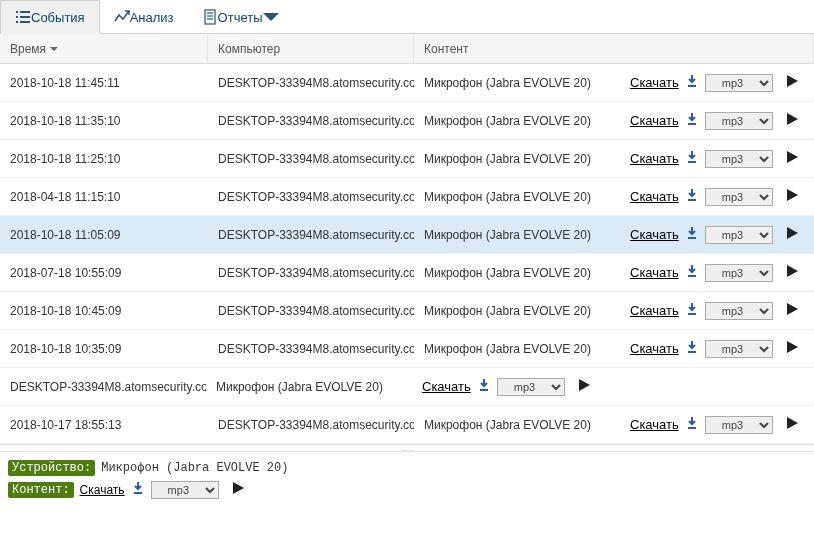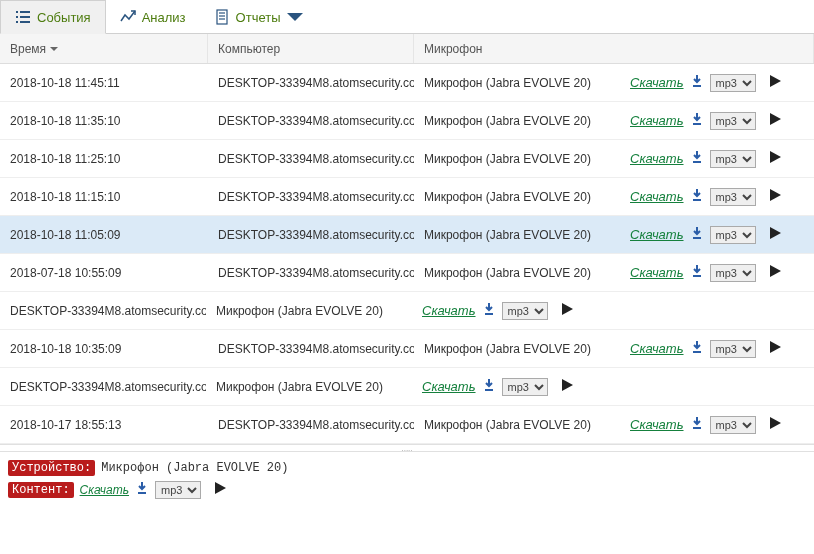--- a/index.html
+++ b/index.html
@@ -1,45 +1,45 @@
 <!DOCTYPE html>
 <html><head>
 <meta charset="utf-8">
 <style>
   * { box-sizing: border-box; margin: 0; padding: 0; }
   body { font-family: Arial, sans-serif; font-size: 13px; color: #333; background: #fff; width: 814px; }
   
   .tabs { display: flex; border-bottom: 1px solid #d0d0d0; height: 34px; }
-  .tab { display: flex; align-items: center; padding: 0 14px; height: 34px; cursor: pointer; color: #4d7c0f; font-size: 13px; gap: 6px; }
+  .tab { display: flex; align-items: center; padding: 0 14px; height: 34px; cursor: pointer; color: #0c4a6e; font-size: 13px; }
   .tab.active { background: #f0f0f0; border: 1px solid #d0d0d0; border-bottom: 1px solid #f0f0f0; margin-bottom: -1px; }
   .tab svg { width: 16px; height: 16px; }
   
   .grid { width: 100%; }
   .header-row { display: flex; background: #f5f5f5; border-bottom: 1px solid #ddd; height: 30px; align-items: center; }
   .header-cell { padding: 0 10px; color: #555; font-size: 12px; border-right: 1px solid #e5e5e5; display: flex; align-items: center; height: 100%; gap: 4px; }
   .col-time { width: 208px; }
   .col-comp { width: 206px; }
   .col-dev  { width: 206px; }
   .col-cont { flex: 1; }
   
   .data-row { display: flex; border-bottom: 1px solid #eee; height: 38px; align-items: center; }
   .data-row.selected { background: #dbeaf7; align-items: center; }
   .cell { padding: 0 10px; font-size: 12px; color: #333; overflow: hidden; white-space: nowrap; }
   
   .content-cell { display: flex; align-items: center; gap: 6px; padding: 0 10px; flex: 1; }
-  .dl-link { color: #15803d; text-decoration: underline; cursor: pointer; font-style: italic; }
+  .dl-link { color: #000000; text-decoration: underline; cursor: pointer; }
   .dl-icon { color: #2a5da8; cursor: pointer; }
-  .fmt-select { font-size: 11px; padding: 1px 1px; border: 1px solid #aaa; background: #efefef; cursor: pointer; color: #444; }
+  .fmt-select { font-size: 11px; padding: 1px 12px; border: 1px solid #aaa; background: #efefef; cursor: pointer; color: #444; }
   .play-btn { cursor: pointer; margin-left: 6px; }
   
   .splitter { height: 8px; background: #fff; border-top: 1px solid #e0e0e0; border-bottom: 1px solid #e0e0e0; text-align: center; font-size: 8px; color: #999; letter-spacing: 0px; line-height: 8px; cursor: row-resize; }
   
   .detail { padding: 8px; font-family: "Courier New", monospace; font-size: 12px; }
   .detail-row { display: flex; align-items: center; margin-bottom: 5px; gap: 6px; }
-  .detail-label { background: #b91c1c; color: #fff; padding: 1px 4px; border-radius: 2px; }
+  .detail-label { background: #4d7c0f; color: #fff; padding: 1px 4px; border-radius: 2px; }
   .detail-row .dl-link { font-family: Arial; }
 </style>
 </head>
 <body>
 
 <div class="tabs">
   <div class="tab active">
     <svg viewBox="0 0 16 16" fill="#2a547f">
         <rect x="1" y="2" width="2" height="2"></rect>
         <rect x="1" y="7" width="2" height="2"></rect>
@@ -76,21 +76,21 @@
     <div class="header-cell col-time">
       <span>Время</span>
       <svg width="8" height="8" viewBox="0 0 8 8">
           <polygon points="0,2 8,2 4,6" fill="#666"></polygon>
         </svg>
     </div>
     <div class="header-cell col-comp">
         <span>Компьютер</span>
       </div>
     <div class="header-cell col-cont">
-        <span>Микрофон</span>
+        <span>Контент</span>
       </div>
   </div>
   <div id="grid-body">
       <div class="data-row">
         <div class="cell col-time">2018-10-18 11:45:11</div>
         <div class="cell col-comp">DESKTOP-33394M8.atomsecurity.cor</div>
         <div class="cell col-dev">Микрофон (Jabra EVOLVE 20)</div>
         <div class="content-cell col-cont">
           <a class="dl-link">Скачать</a>
           <span class="dl-icon"><svg width="14" height="14" viewBox="0 0 14 14" fill="#2a5da8">
@@ -129,21 +129,21 @@
               <path d="M7 1v7M4 5l3 3 3-3" stroke="#2a5da8" stroke-width="2" fill="none"></path>
               <rect x="3" y="11" width="8" height="2"></rect>
             </svg></span>
           <select class="fmt-select"><option>mp3</option></select>
           <span class="play-btn"><svg width="14" height="14" viewBox="0 0 14 14">
               <polygon points="2,1 13,7 2,13" fill="#222"></polygon>
             </svg></span>
         </div>
       </div>
       <div class="data-row">
-        <div class="cell col-time">2018-10-18 11:15:10</div>
+        <div class="cell col-time">2018-04-18 11:15:10</div>
         <div class="cell col-comp">DESKTOP-33394M8.atomsecurity.cor</div>
         <div class="cell col-dev">Микрофон (Jabra EVOLVE 20)</div>
         <div class="content-cell col-cont">
           <a class="dl-link">Скачать</a>
           <span class="dl-icon"><svg width="14" height="14" viewBox="0 0 14 14" fill="#2a5da8">
               <path d="M7 1v7M4 5l3 3 3-3" stroke="#2a5da8" stroke-width="2" fill="none"></path>
               <rect x="3" y="11" width="8" height="2"></rect>
             </svg></span>
           <select class="fmt-select"><option>mp3</option></select>
           <span class="play-btn"><svg width="14" height="14" viewBox="0 0 14 14">
@@ -177,20 +177,21 @@
               <path d="M7 1v7M4 5l3 3 3-3" stroke="#2a5da8" stroke-width="2" fill="none"></path>
               <rect x="3" y="11" width="8" height="2"></rect>
             </svg></span>
           <select class="fmt-select"><option>mp3</option></select>
           <span class="play-btn"><svg width="14" height="14" viewBox="0 0 14 14">
               <polygon points="2,1 13,7 2,13" fill="#222"></polygon>
             </svg></span>
         </div>
       </div>
       <div class="data-row">
+        <div class="cell col-time">2018-10-18 10:45:09</div>
         <div class="cell col-comp">DESKTOP-33394M8.atomsecurity.cor</div>
         <div class="cell col-dev">Микрофон (Jabra EVOLVE 20)</div>
         <div class="content-cell col-cont">
           <a class="dl-link">Скачать</a>
           <span class="dl-icon"><svg width="14" height="14" viewBox="0 0 14 14" fill="#2a5da8">
               <path d="M7 1v7M4 5l3 3 3-3" stroke="#2a5da8" stroke-width="2" fill="none"></path>
               <rect x="3" y="11" width="8" height="2"></rect>
             </svg></span>
           <select class="fmt-select"><option>mp3</option></select>
           <span class="play-btn"><svg width="14" height="14" viewBox="0 0 14 14">

